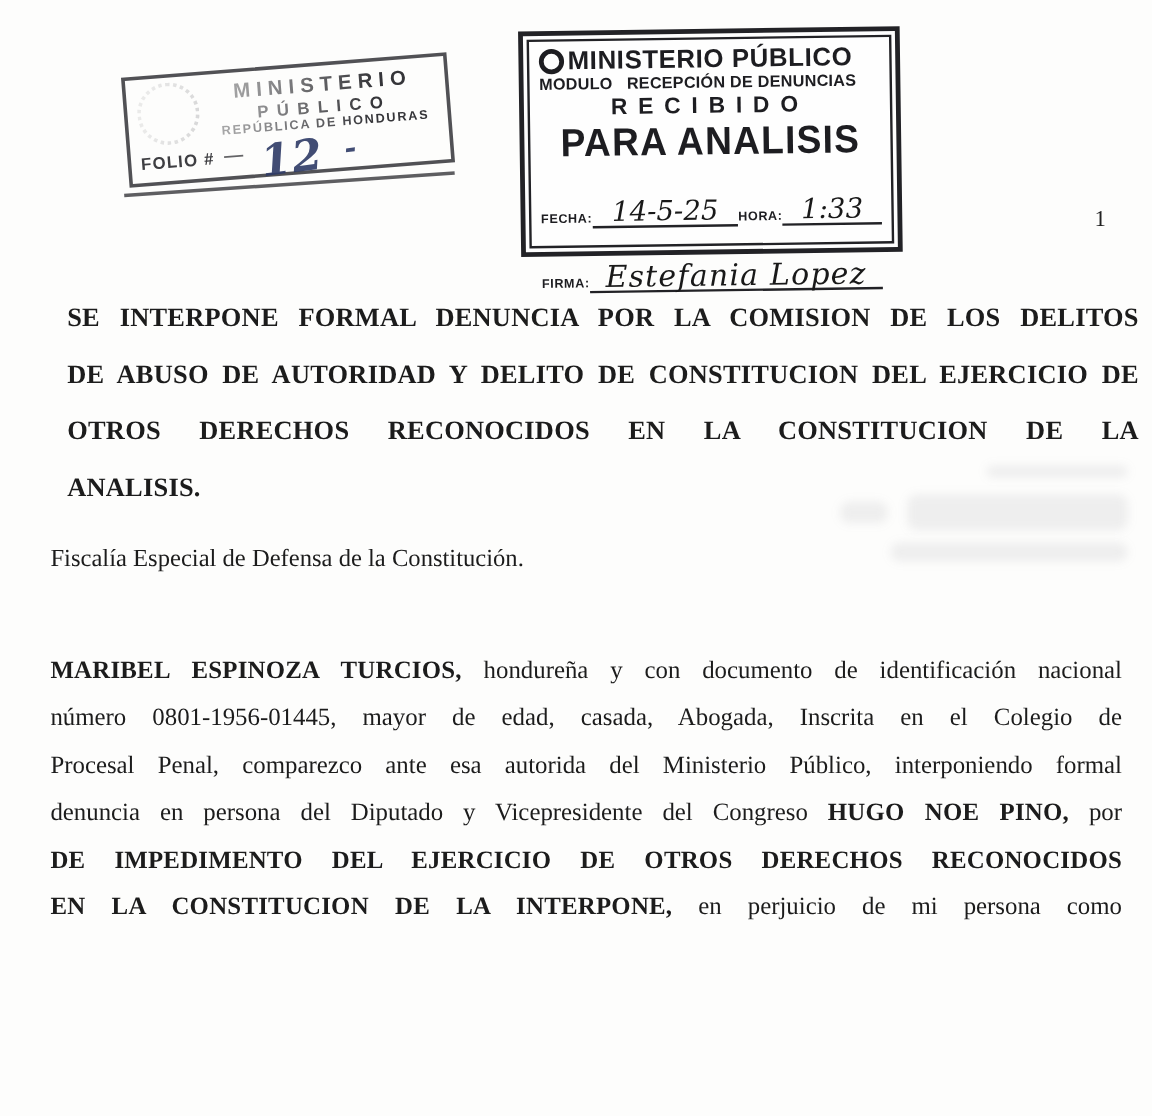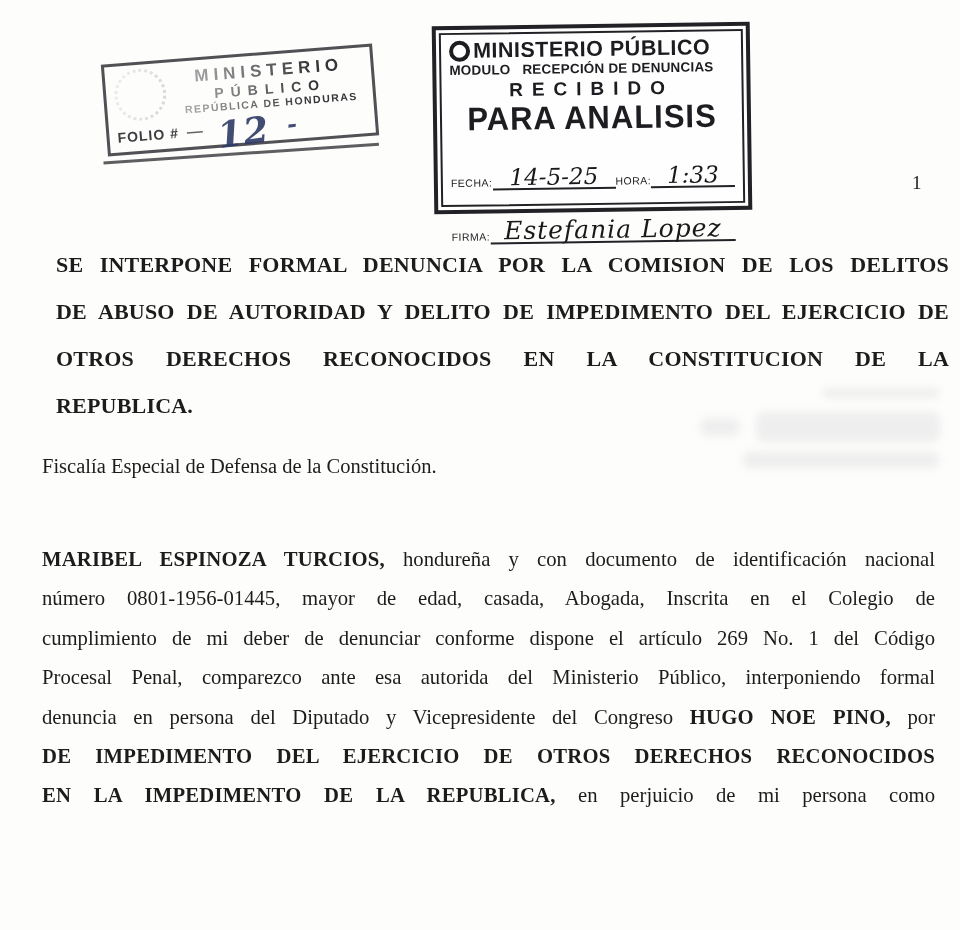--- a/index.html
+++ b/index.html
@@ -64,21 +64,21 @@
   }
   .sr-title{display:flex;align-items:center;justify-content:flex-start;
     font-weight:bold;font-size:21.5px;letter-spacing:.5px;line-height:24px;}
   .sr-seal{width:13px;height:13px;border:4px solid #1d1d21;border-radius:50%;
     display:inline-block;margin-right:3px;flex:0 0 auto;}
   .sr-subtitle{font-weight:bold;font-size:13.5px;letter-spacing:.2px;white-space:pre;line-height:16px;}
   .sr-recibido{font-weight:bold;font-size:19px;letter-spacing:9px;text-align:center;line-height:24px;}
   .sr-para{font-weight:bold;font-size:31px;letter-spacing:1px;text-align:center;
     line-height:34px;transform:scaleY(1.05);}
   .sr-row{display:flex;align-items:flex-end;margin-top:8px;}
-  .sr-label{font-weight:normal;font-size:10.5px;letter-spacing:.5px;flex:0 0 auto;padding-bottom:2px;margin-top:32px;}
+  .sr-label{font-weight:bold;font-size:10.5px;letter-spacing:.5px;flex:0 0 auto;padding-bottom:2px;margin-top:32px;}
   .sr-fill{border-bottom:2.5px solid #222226;text-align:center;
     font-family:"DejaVu Serif",serif;font-style:italic;
     font-size:23px;line-height:22px;color:#191919;}
   .sr-fecha-val{flex:1.25;}
   .sr-hora-val{flex:.85;}
   .sr-firma-val{flex:1;font-size:25px;letter-spacing:1px;}
 
   
   .page-number{position:absolute;left:912px;top:172px;font-size:19px;color:#222;}
 
@@ -141,35 +141,34 @@
         <span class="sr-label">FIRMA:</span>
         <span class="sr-fill sr-firma-val">Estefania Lopez</span>
       </div>
     </div>
   </div>
 
   <div class="page-number">1</div>
 
   <div class="title-block">
       <div class="title-line just" style="font-weight: bold;">SE INTERPONE FORMAL DENUNCIA POR LA COMISION DE LOS DELITOS</div>
-      <div class="title-line just" style="font-weight: bold;">DE ABUSO DE AUTORIDAD Y DELITO DE IMPEDIMENTO DEL EJERCICIO DE</div>
+      <div class="title-line just" style="font-weight: bold;">DE ABUSO DE AUTORIDAD Y DELITO DE CONSTITUCION DEL EJERCICIO DE</div>
       <div class="title-line just" style="font-weight: bold;">OTROS DERECHOS RECONOCIDOS EN LA CONSTITUCION DE LA</div>
-      <div class="title-line" style="font-weight: bold;">REPUBLICA.</div>
+      <div class="title-line" style="font-weight: bold;">ANALISIS.</div>
     </div>
 
   <div class="fiscalia-line">Fiscalía Especial de Defensa de la Constitución.</div>
 
   <div class="body-block">
       <div class="body-line just"><b>MARIBEL ESPINOZA TURCIOS,</b><span> hondureña y con documento de identificación nacional</span></div>
       <div class="body-line just"><span>número 0801-1956-01445, mayor de edad, casada, Abogada, Inscrita en el Colegio de</span></div>
-      <div class="body-line just"><span>cumplimiento de mi deber de denunciar conforme dispone el artículo 269 No. 1 del Código</span></div>
       <div class="body-line just"><span>Procesal Penal, comparezco ante esa autorida del Ministerio Público, interponiendo formal</span></div>
       <div class="body-line just"><span>denuncia en persona del Diputado y Vicepresidente del Congreso </span><b>HUGO NOE PINO,</b><span> por</span></div>
       <div class="body-line just"><b>DE IMPEDIMENTO DEL EJERCICIO DE OTROS DERECHOS RECONOCIDOS</b></div>
-      <div class="body-line just"><b>EN LA IMPEDIMENTO DE LA REPUBLICA,</b><span> en perjuicio de mi persona como</span></div>
+      <div class="body-line just"><b>EN LA CONSTITUCION DE LA INTERPONE,</b><span> en perjuicio de mi persona como</span></div>
     </div>
 
   <div class="smudge s1"></div>
   <div class="smudge s2"></div>
   <div class="smudge s3"></div>
   <div class="smudge s4"></div>
 
 </div>
 
 </body></html>

